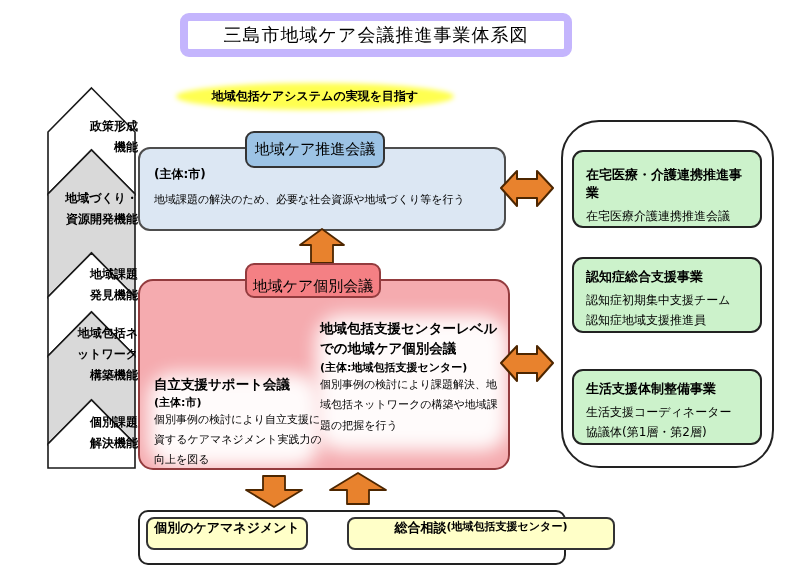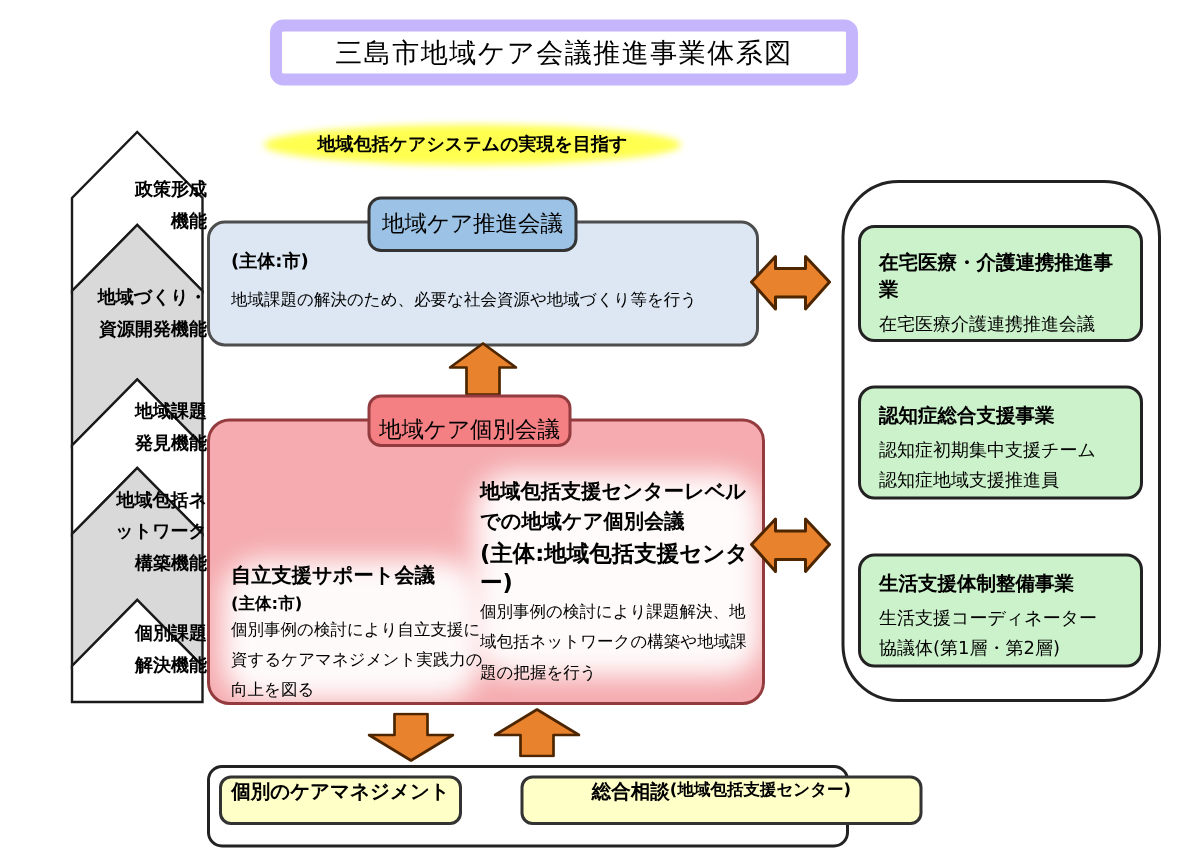--- a/index.html
+++ b/index.html
@@ -149,21 +149,21 @@
     <div class="glow" style="left:176px; top:34px; width:192px; height:136px;"></div>
 
     <div class="meeting-block" style="left:14px; top:94px; width:168px;">
       <div class="meeting-title">自立支援サポート会議</div>
       <div class="subject-line" style="font-size:11px;">(主体:市)</div>
       <div class="desc-line">個別事例の検討により自立支援に資するケアマネジメント実践力の向上を図る</div>
     </div>
 
     <div class="meeting-block" style="left:180px; top:38px; width:186px;">
       <div class="meeting-title">地域包括支援センターレベルでの地域ケア個別会議</div>
-      <div class="subject-line" style="font-size:15px; margin-top:2px;">(主体:地域包括支援センター)</div>
+      <div class="subject-line" style="font-size:11px; margin-top:2px;">(主体:地域包括支援センター)</div>
       <div class="desc-line">個別事例の検討により課題解決、地域包括ネットワークの構築や地域課題の把握を行う</div>
     </div>
   </div>
   <div class="abs red-header">
     <span>地域ケア個別会議</span>
   </div>
 
   <div class="abs right-panel"></div>
   <div class="abs green-box" style="left:572px; top:150px; width:190px; height:78px; padding-top:14px;">
     <div class="green-title">在宅医療・介護連携推進事業</div>

